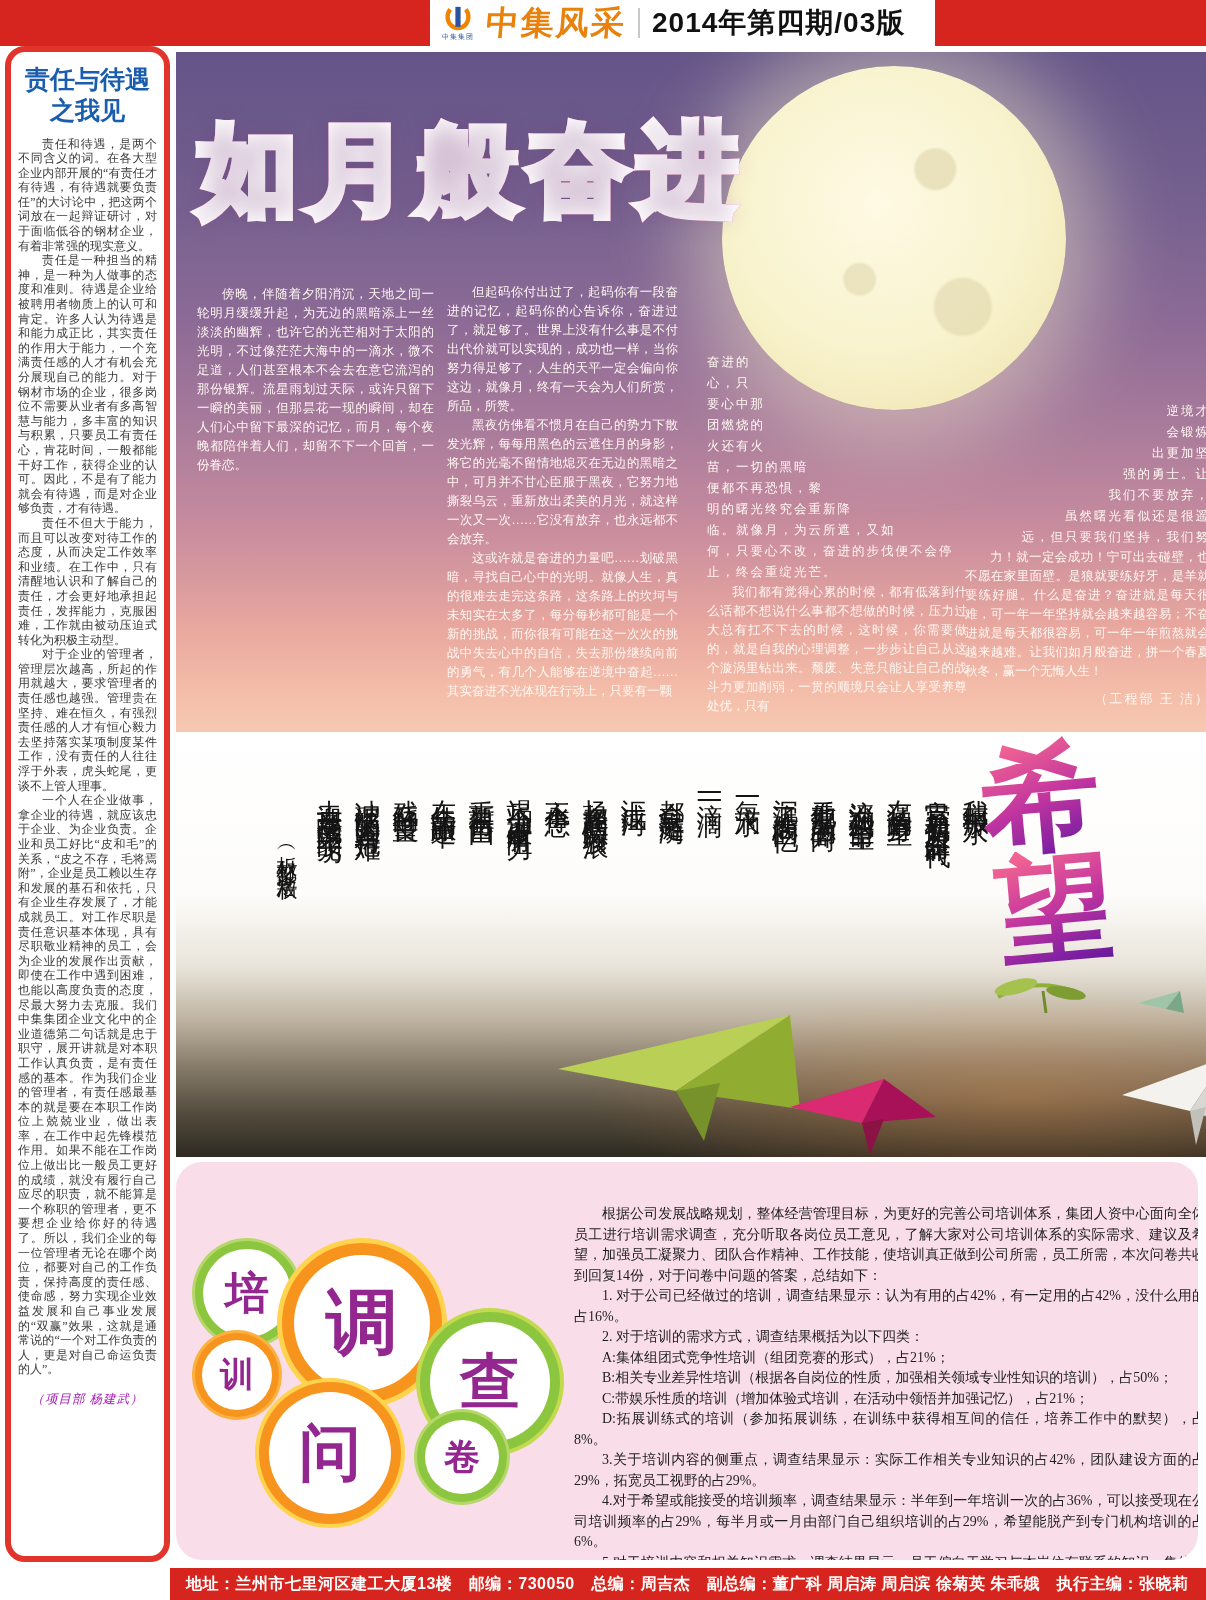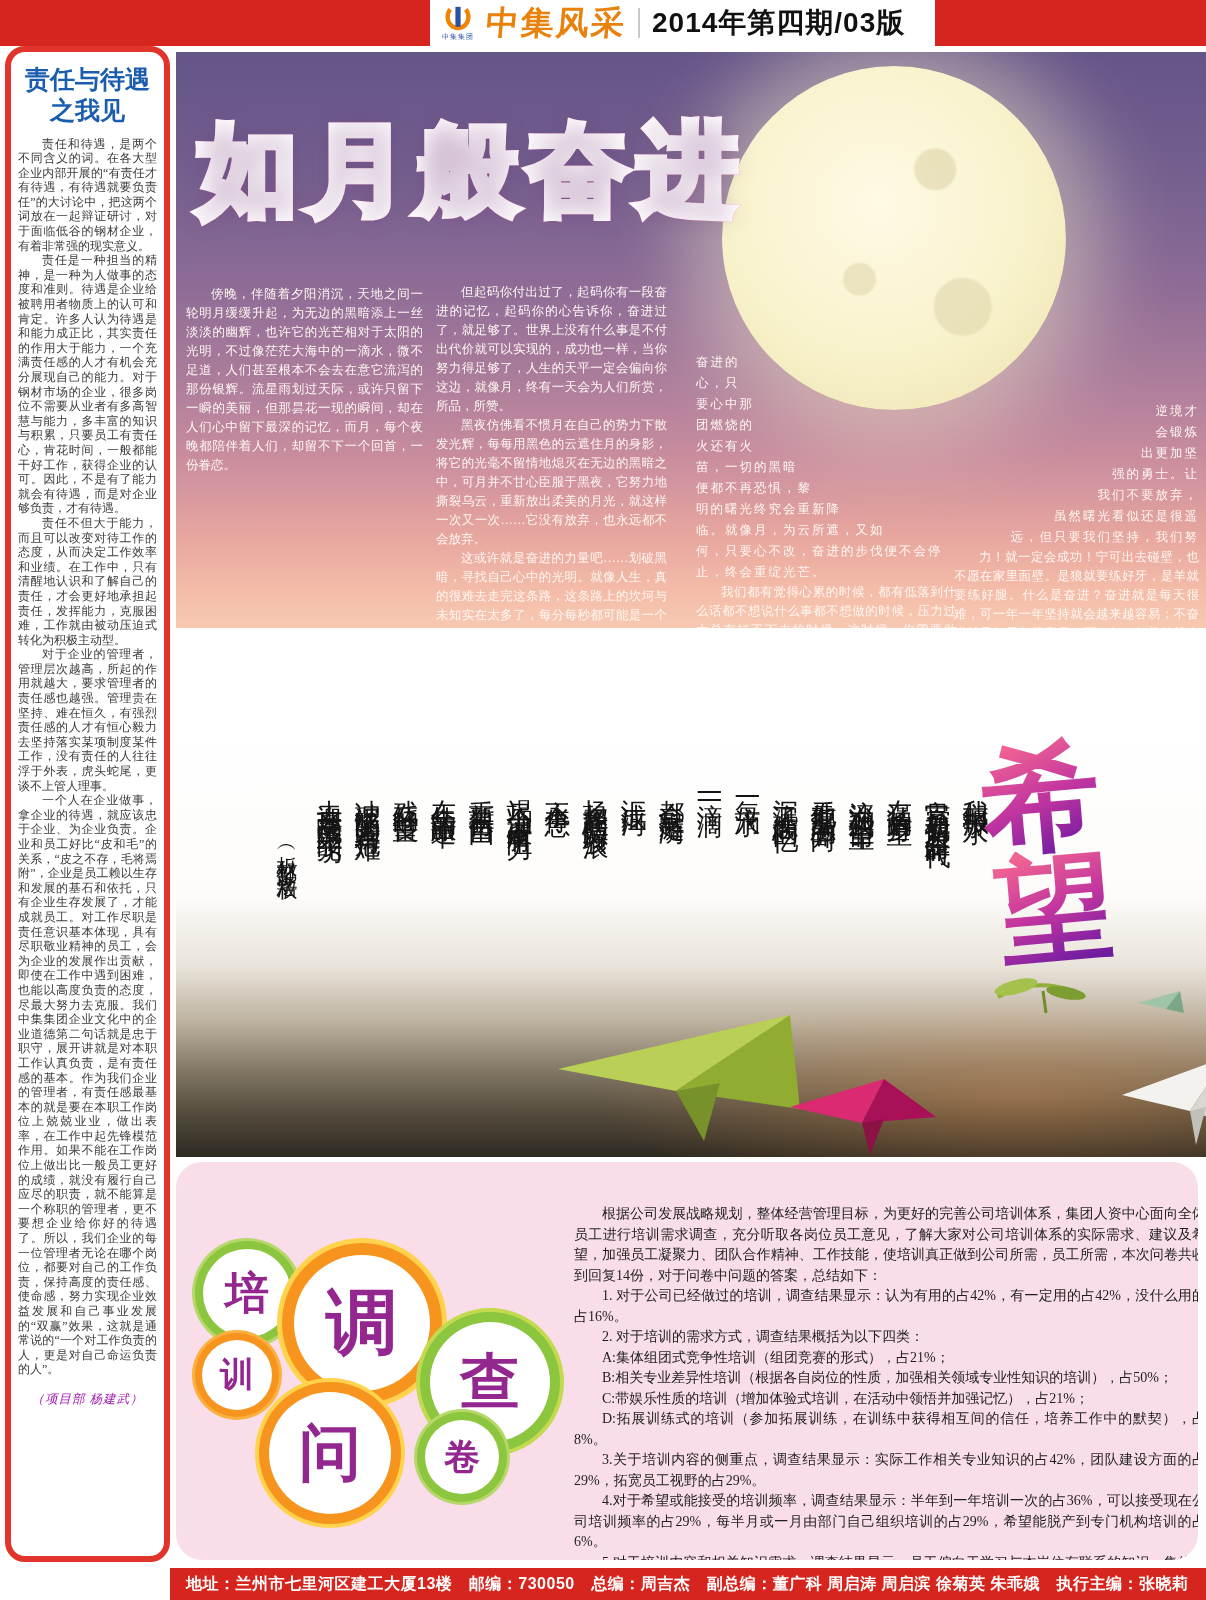--- a/index.html
+++ b/index.html
@@ -19,36 +19,36 @@
 
   
   .sidebar { position:absolute; left:5px; top:46px; width:165px; height:1516px; background:#fff;
     border:6px solid #e1352b; border-radius:20px; padding:8px 7px; overflow:hidden; }
   .sb-title { font-size:25px; line-height:1.25; color:#1a5cad; text-align:center; font-weight:bold;
     white-space:pre-line; margin:4px 0 10px; }
   .sb-p { font-size:12px; line-height:14.6px; text-align:justify; text-indent:2em; color:#3a3a3a; }
   .sb-sign { font-size:12.5px; color:#a21caf; text-align:center; margin-top:14px; letter-spacing:1px;font-style:italic; }
 
   
-  .moon-sec { position:absolute; left:176px; top:52px; width:1030px; height:576px; overflow:hidden;
+  .moon-sec { position:absolute; left:176px; top:52px; width:1030px; height:680px; overflow:hidden;
     background:linear-gradient(180deg,#645488 0%, #75608f 22%, #8d6b96 40%, #a87b9b 55%, #c88c9e 70%, #e7a69e 84%, #f4bda9 94%, #f7c9b2 100%); }
   .moon { position:absolute; left:546px; top:14px; width:344px; height:344px; border-radius:50%;
     background:
       radial-gradient(circle at 62% 30%, rgba(215,205,160,.5) 0 6%, transparent 7%),
       radial-gradient(circle at 40% 62%, rgba(215,205,160,.45) 0 5%, transparent 6%),
       radial-gradient(circle at 70% 70%, rgba(210,200,155,.4) 0 8%, transparent 9%),
       radial-gradient(circle at 45% 40%, #fefae4 0%, #f8f2cc 55%, #ece1a9 100%);
     box-shadow:0 0 80px 35px rgba(248,240,205,.45); }
   .moon-title { position:absolute; left:22px; top:52px; font-size:100px; font-weight:bold; letter-spacing:10px;
     white-space:nowrap;
     background:linear-gradient(180deg,#f892c0 0%, #ee5f9e 45%, #d6176b 100%);
     -webkit-background-clip:text; background-clip:text; color:transparent;
     -webkit-text-stroke:7px #ffffff; paint-order:stroke fill;
     text-shadow:0 0 22px rgba(110,40,110,.35); }
-  .mcol { position:absolute; color:#fff7f2; font-size:12.5px; line-height:19px; }
+  .mcol { position:absolute; color:#fff7f2; font-size:12.5px; line-height:19px;margin-left:11px; }
   .mcol p { text-align:justify; text-indent:2em; }
   .c1 { left:10px;  top:233px; width:237px; }
   .c2 { left:260px; top:231px; width:231px; }
   .c3 { left:520px; top:300px; width:260px; }
   .c4 { left:778px; top:349px; width:245px; }
   .stair { white-space:pre-line; letter-spacing:2px; line-height:21px; }
   .stair.left  { text-align:left; }
   .stair.right { text-align:right; }
   .m-sign { text-align:right; margin-top:8px; letter-spacing:2px; font-size:13px; }
 

